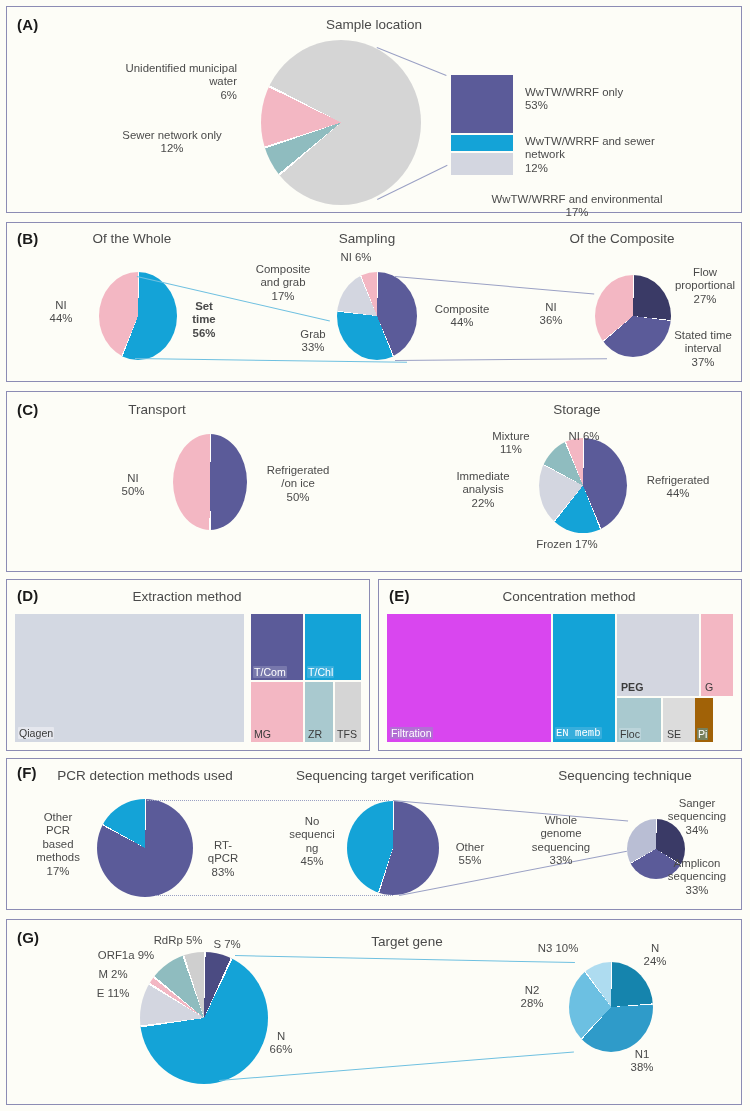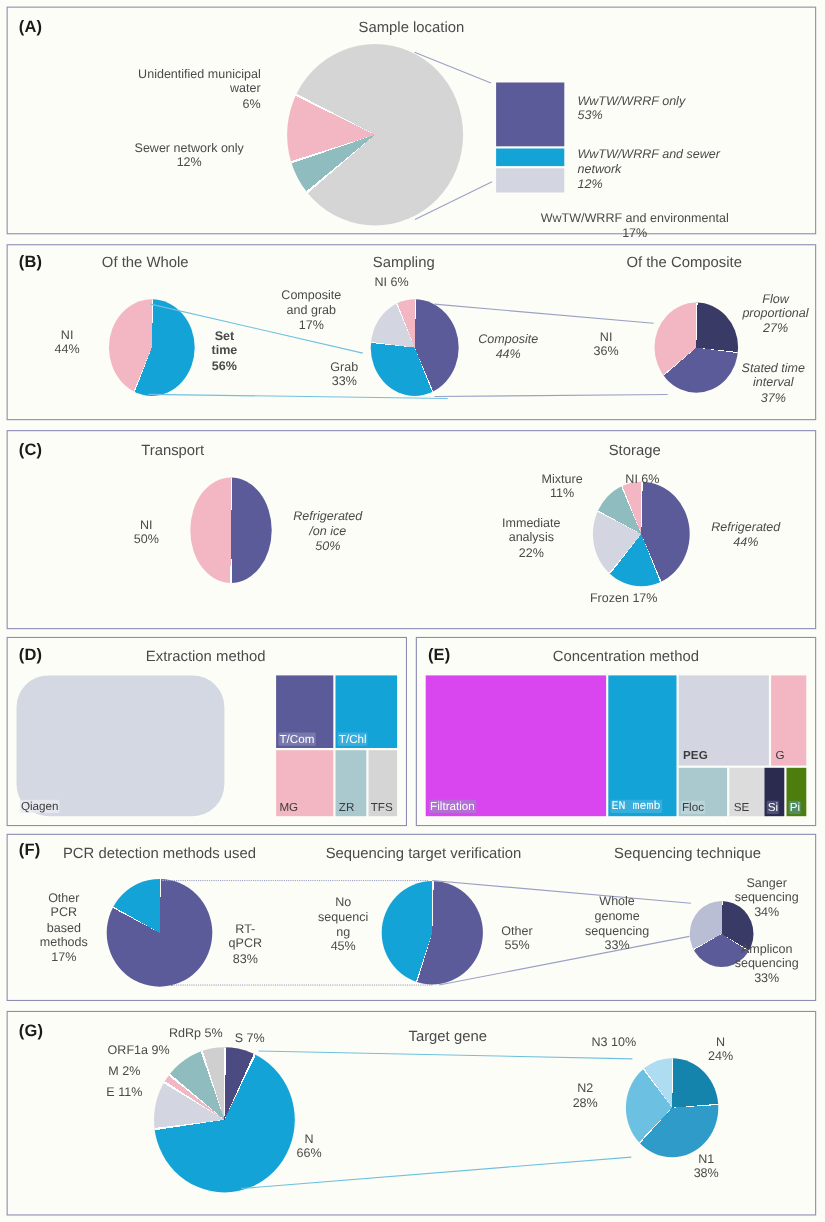--- a/index.html
+++ b/index.html
@@ -5,21 +5,21 @@
   html,body{margin:0;padding:0;background:#ffffff;}
   body{width:750px;height:1111px;font-family:"Liberation Sans",sans-serif;color:#3b3b3b;}
   .page{position:relative;width:750px;height:1111px;background:#fdfdf7;overflow:hidden;}
 
   .panel{position:absolute;left:6px;width:736px;background:#fdfdf7;
          border:1.6px solid #8c8cb4;box-sizing:border-box;}
   .panel-letter{position:absolute;font-size:15px;font-weight:bold;color:#1a1a1a;letter-spacing:.2px;}
   .ptitle{position:absolute;font-size:13.5px;color:#4a4a4a;text-align:center;white-space:nowrap;}
   .lbl{position:absolute;font-size:11.4px;color:#4a4a4a;line-height:1.18;text-align:center;white-space:pre-line;}
   .lbl.left{text-align:right;}
-  .lbl.right{text-align:left;font-style:italic;}
+  .lbl.right{text-align:left;}
   .pie{position:absolute;border-radius:50%;}
   .leader{position:absolute;background:#9aa0c4;height:1px;transform-origin:0 0;}
   .leader.cy{background:#6fc0e0;}
   .leader.dot{height:0;border-top:1.4px dotted #9aa0c4;background:none;}
   .bar{position:absolute;}
   .tm{position:absolute;box-sizing:border-box;}
   .tmlabel{position:absolute;font-size:10.6px;padding:0 1px;border-radius:1px;white-space:nowrap;}
   .tmwrap{position:absolute;background:#fdfdf7;}
 </style>
 </head>
@@ -136,21 +136,21 @@
     <span class="lbl" style="left:520px;top:146px;width:80px;">Frozen 17%</span>
     <span class="lbl right" style="left:628px;top:82px;width:86px;text-align:center;">Refrigerated
 44%</span>
   </div>
 
   <div class="panel" style="left:6px;top:579px;width:364px;height:172px;">
     <span class="panel-letter" style="left:10px;top:7px;">(D)</span>
     <span class="ptitle" style="left:60px;top:9px;width:240px;">Extraction method</span>
 
     <div class="tmwrap" style="left:8px;top:34px;width:346px;height:128px;">
-      <div class="tm" style="left:0;top:0;width:189px;height:128px;background:#d3d8e2;border-radius:29px;">
+      <div class="tm" style="left:0;top:0;width:229px;height:128px;background:#d3d8e2;">
         <span class="tmlabel" style="left:3px;bottom:3px;color:#3b3b3b;background:rgba(232,234,240,.85);">Qiagen</span>
       </div>
       <div class="tm" style="left:236px;top:0;width:52px;height:66px;background:#5b5b99;">
         <span class="tmlabel" style="left:2px;bottom:2px;color:#ffffff;background:rgba(140,140,185,.6);">T/Com</span>
       </div>
       <div class="tm" style="left:290px;top:0;width:56px;height:66px;background:#14a3d7;">
         <span class="tmlabel" style="left:2px;bottom:2px;color:#ffffff;background:rgba(90,185,225,.55);">T/Chl</span>
       </div>
       <div class="tm" style="left:236px;top:68px;width:52px;height:60px;background:#f3b7c3;">
         <span class="tmlabel" style="left:2px;bottom:2px;color:#3b3b3b;">MG</span>
@@ -183,21 +183,21 @@
       </div>
       <div class="tm" style="left:230px;top:84px;width:44px;height:44px;background:#a9c9cf;">
         <span class="tmlabel" style="left:2px;bottom:2px;color:#3b3b3b;background:rgba(200,220,225,.6);">Floc</span>
       </div>
       <div class="tm" style="left:276px;top:84px;width:36px;height:44px;background:#dcdcdc;">
         <span class="tmlabel" style="left:3px;bottom:2px;color:#3b3b3b;">SE</span>
       </div>
       <div class="tm" style="left:308px;top:84px;width:18px;height:44px;background:#2b2b50;">
         <span class="tmlabel" style="left:2px;bottom:2px;color:#ffffff;background:rgba(110,110,150,.55);">Si</span>
       </div>
-      <div class="tm" style="left:328px;top:84px;width:18px;height:44px;background:#4d7c0f;">
+      <div class="tm" style="left:308px;top:84px;width:18px;height:44px;background:#a16207;">
         <span class="tmlabel" style="left:2px;bottom:2px;color:#ffffff;background:rgba(80,160,180,.5);">Pi</span>
       </div>
     </div>
   </div>
 
   <div class="panel" style="top:758px;height:152px;">
     <span class="panel-letter" style="left:10px;top:5px;">(F)</span>
     <span class="ptitle" style="left:28px;top:9px;width:220px;">PCR detection methods used</span>
     <span class="ptitle" style="left:268px;top:9px;width:220px;">Sequencing target verification</span>
     <span class="ptitle" style="left:518px;top:9px;width:200px;">Sequencing technique</span>

